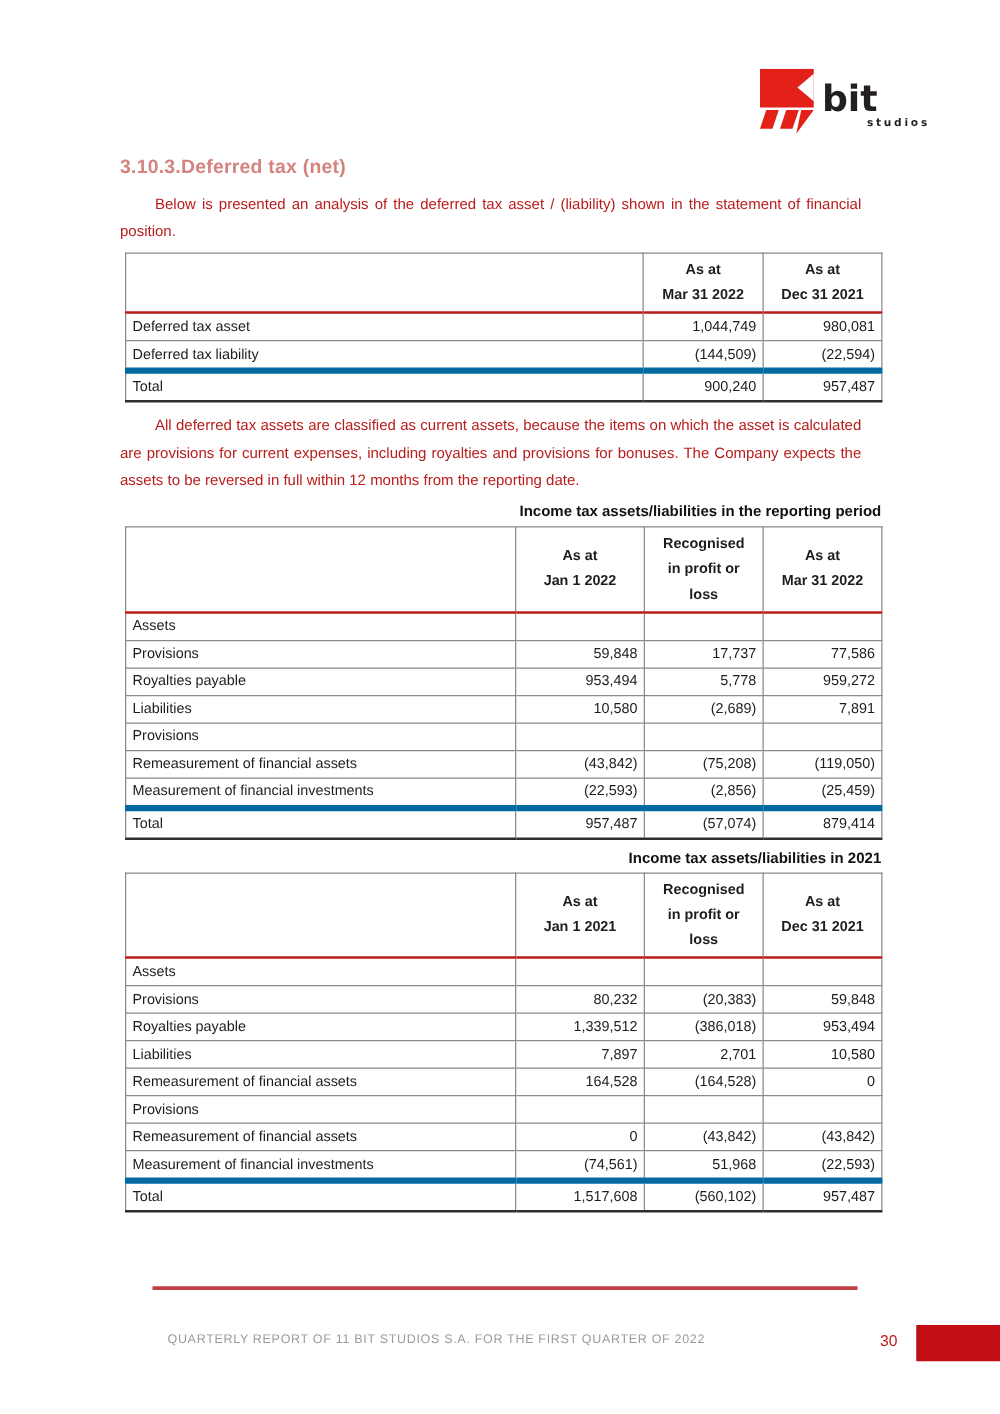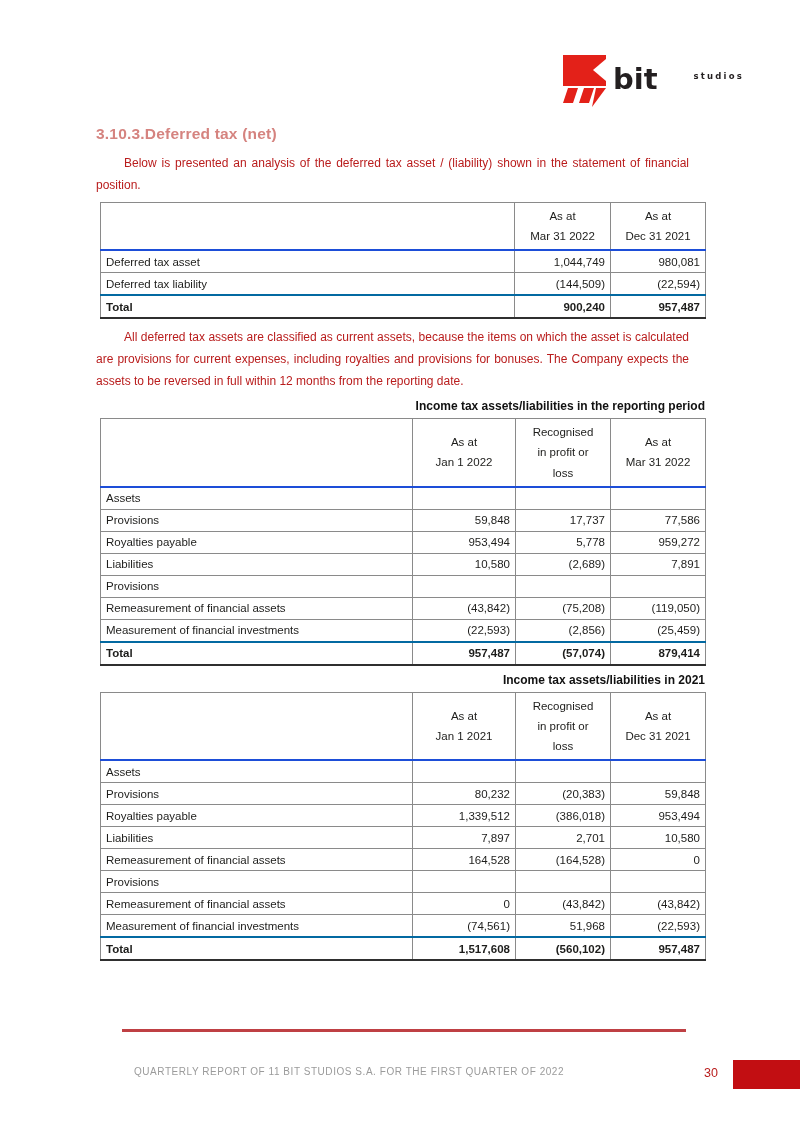--- a/index.html
+++ b/index.html
@@ -9,21 +9,21 @@
     background:#ffffff;
     font-family:"Liberation Sans", sans-serif;
     color:#1d1d1b;
     overflow:hidden;
     margin:0 auto;
   }
 
   
   .logo { position:absolute; top:55px; right:56px; display:flex; align-items:flex-start; }
   .logo-mark { width:46px; height:52px; }
-  .logo-text { display:flex; flex-direction:row; margin-left:5px; margin-top:13px;justify-content:flex-end; }
+  .logo-text { display:flex; flex-direction:column; margin-left:5px; margin-top:13px;justify-content:flex-end; }
   .logo-bit {
     font-size:29px; font-weight:800; line-height:0.78; letter-spacing:0px;
     color:#231f20; font-family:"DejaVu Sans", sans-serif;
   }
   .logo-studios {
     font-size:8.5px; font-weight:700; letter-spacing:2.2px; text-transform:lowercase;
     color:#231f20; margin-top:3px; font-family:"DejaVu Sans", sans-serif;padding-left:36px;
   }
 
   
@@ -60,27 +60,27 @@
     vertical-align:middle;
     overflow:hidden;
   }
   table.tbl tr.head td {
     text-align:center;
     white-space:pre-line;
     line-height:1.75;
     padding:3px 3px;
     height:auto;
   }
-  table.tbl tr.head td { border-bottom:2px solid #1d4ed8; }
+  table.tbl tr.head td { border-bottom:2px solid #b91c1c;font-weight:bold; }
   table.tbl td.num { text-align:right; }
   table.tbl td.lbl { text-align:left; }
   table.tbl tr.sect td { font-weight:400; }
   table.tbl tr.total td {
-    font-weight:700;
-    border-top:2px solid #0369a1;
+    font-weight:400;
+    border-top:5px solid #0369a1;
     border-bottom:2px solid #2f2f2f;
   }
   .t2gap { margin-top:2px; }
 
   
   .footer-line {
     position:absolute; left:122px; top:1029px;
     width:564px; height:3px; background:#bf4044;
   }
   .footer-text {

